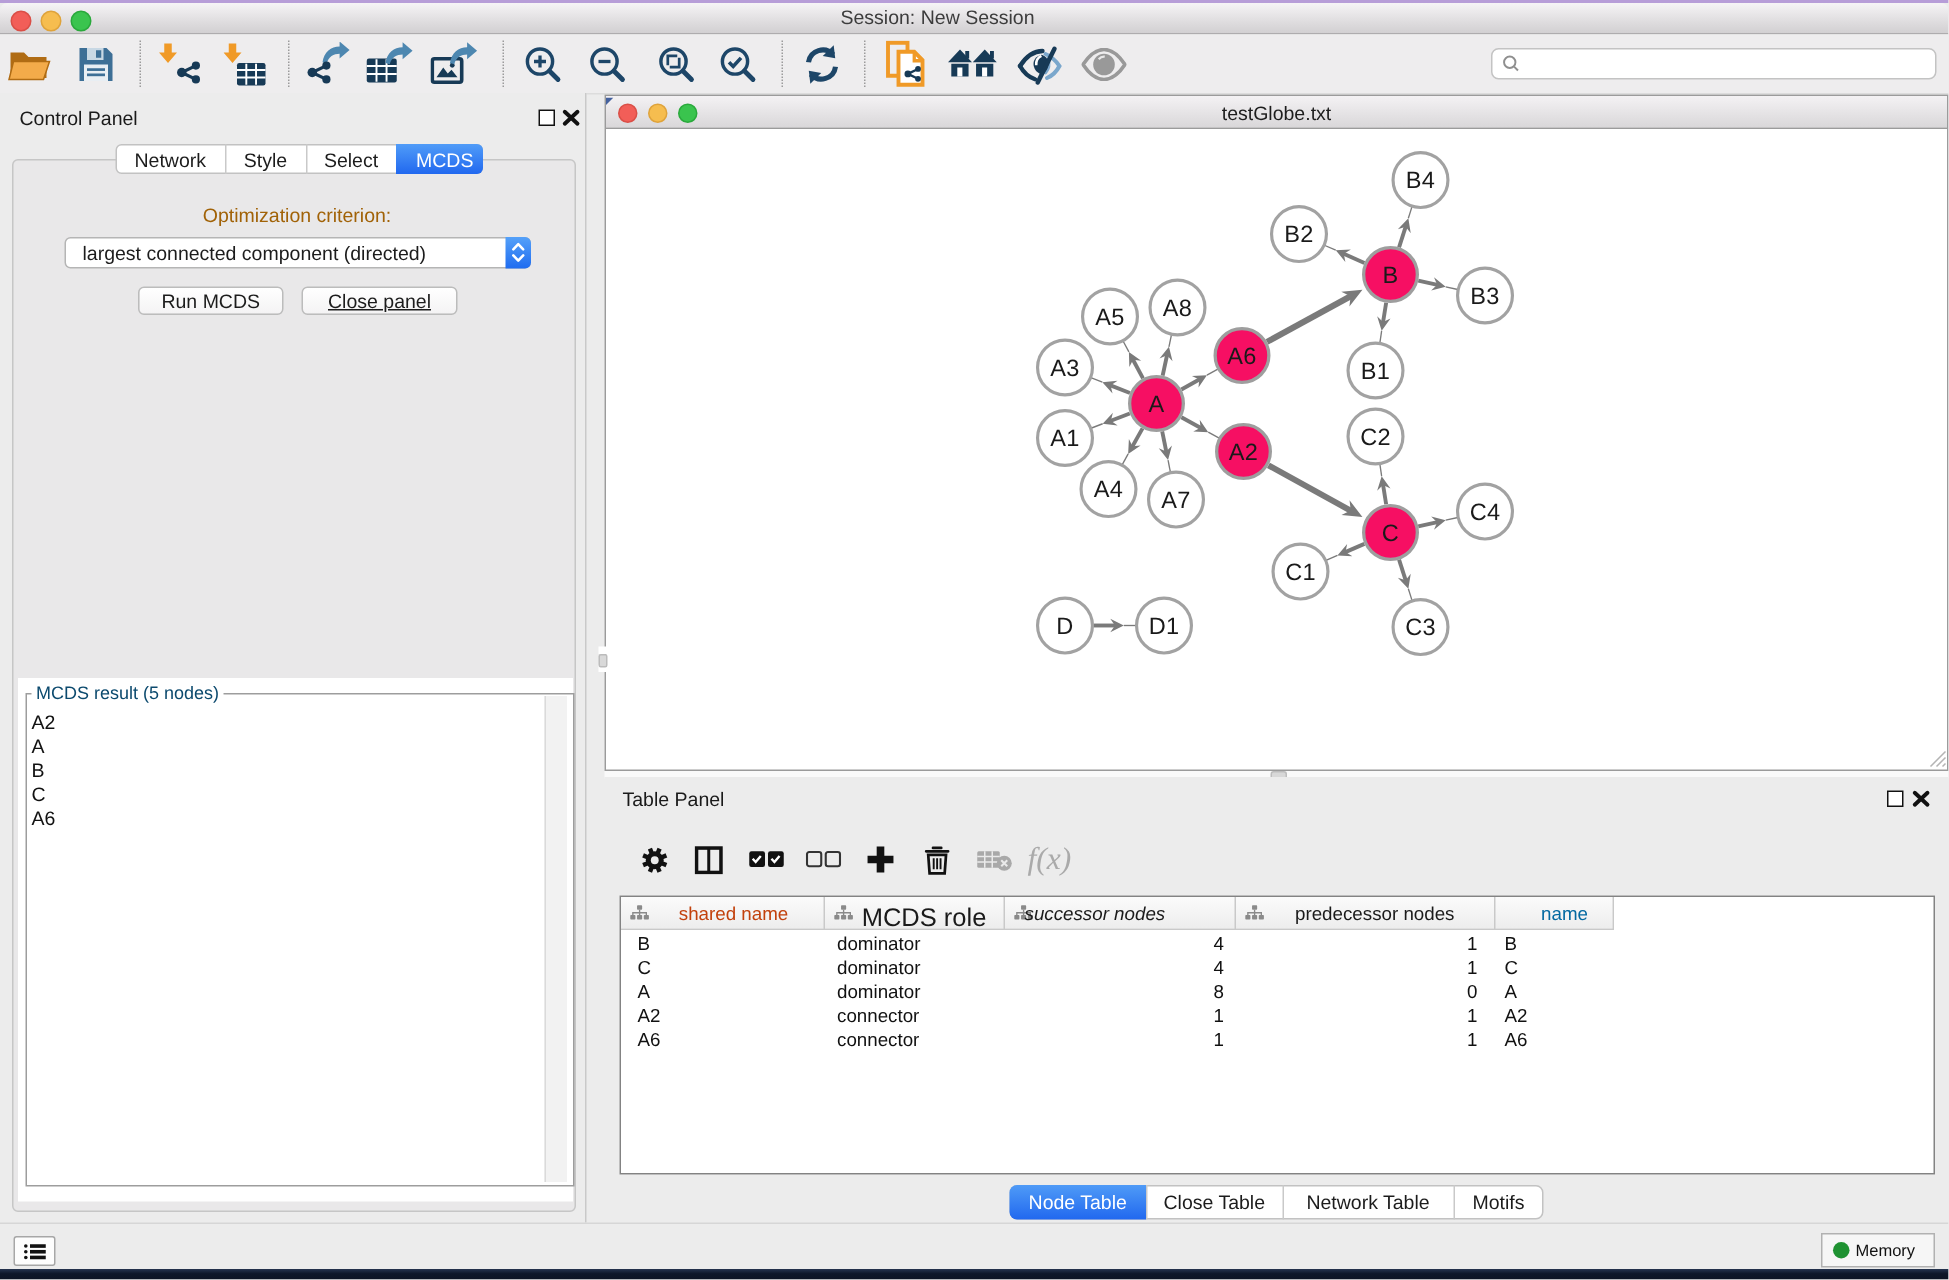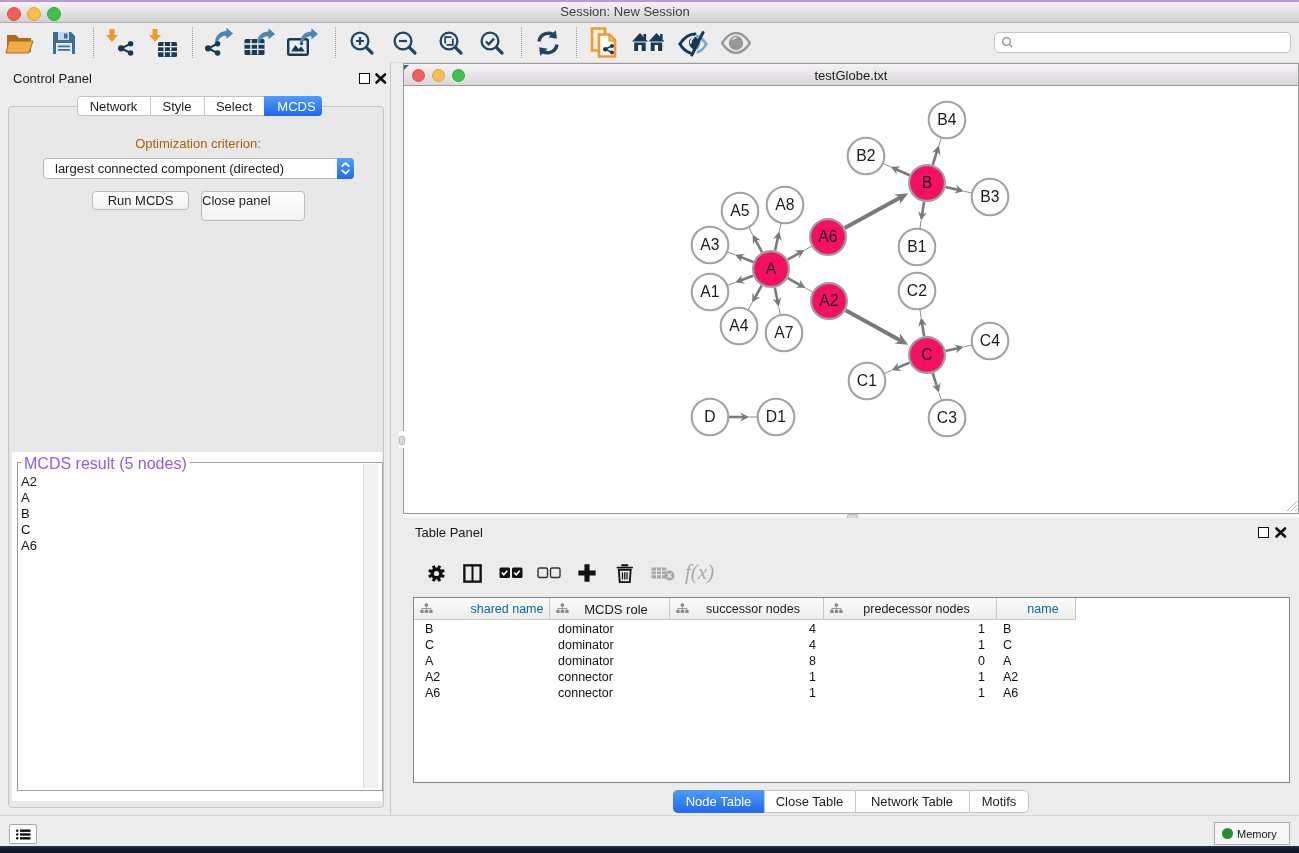--- a/index.html
+++ b/index.html
@@ -178,25 +178,25 @@
 <div class="abs" style="left:8px;top:136px;width:380px;text-align:center;font-size:13px;color:#a16207;">Optimization criterion:</div>
 <div class="abs" style="left:43px;top:158px;width:311px;height:21px;background:#fff;border:1px solid #b5b5b5;border-radius:4px;box-sizing:border-box;"></div>
 <div class="abs" style="left:55px;top:161px;font-size:13px;color:#1c1c1c;">largest connected component (directed)</div>
 <div class="abs" style="left:337px;top:158px;width:17px;height:21px;background:linear-gradient(#55a1f9,#1f6cf0);border-radius:0 4px 4px 0;box-sizing:border-box;"></div>
 <svg class="abs" style="left:339px;top:161px" width="13" height="15">
     <path d="M3.2,5.2 L6.5,1.8 L9.8,5.2" fill="none" stroke="#fff" stroke-width="1.7" stroke-linecap="round" stroke-linejoin="round"></path>
     <path d="M3.2,9.3 L6.5,12.7 L9.8,9.3" fill="none" stroke="#fff" stroke-width="1.7" stroke-linecap="round" stroke-linejoin="round"></path>
   </svg>
 
 <div class="abs" style="left:92px;top:191px;width:97px;height:19px;background:linear-gradient(#fff,#f4f3f4);border:1px solid #bcbcbc;border-radius:4px;box-sizing:border-box;text-align:center;font-size:13px;line-height:17px;color:#1c1c1c;">Run MCDS</div>
-<div class="abs" style="left:201px;top:191px;width:104px;height:30px;background:linear-gradient(#fff,#f4f3f4);border:1px solid #bcbcbc;border-radius:4px;box-sizing:border-box;font-size:13px;line-height:17px;color:#1c1c1c;">Close panel</div>
+<div class="abs" style="left:201px;top:191px;width:104px;height:19px;background:linear-gradient(#fff,#f4f3f4);border:1px solid #bcbcbc;border-radius:4px;box-sizing:border-box;text-align:center;font-size:13px;line-height:17px;color:#1c1c1c;text-decoration:underline;">Close panel</div>
 
 <div class="abs" style="left:12px;top:452px;width:370px;height:349px;background:#fff;"></div>
 <div class="abs" style="left:17px;top:462px;width:364px;height:327px;border:1px solid #9d9d9d;"></div>
-<div class="abs" style="left:21px;top:455px;background:#fff;padding:0 3px;font-size:16px;color:#8b5cf6;">MCDS result (5 nodes)</div>
+<div class="abs" style="left:21px;top:455px;background:#fff;padding:0 3px;font-size:12px;color:#0c4a6e;">MCDS result (5 nodes)</div>
 <div class="abs" style="left:363px;top:464px;width:14px;height:324px;background:#f2f2f2;border-left:1px solid #dadada;"></div>
 <div class="abs" style="left:21px;top:474px;font-size:13px;line-height:16.1px;color:#111;">A2<br>A<br>B<br>C<br>A6</div>
 
 <div class="abs" style="left:403px;top:63px;width:896px;height:451px;background:#fff;border:1px solid #9b9b9b;box-sizing:border-box;"></div>
 <div class="abs" style="left:404px;top:64px;width:894px;height:21px;background:linear-gradient(#f4f2f4,#d9d7d9);border-bottom:1px solid #9b9b9b;"></div>
 <div class="abs" style="left:412px;top:69px;width:11px;height:11px;border-radius:50%;background:#f25e58;border:0.5px solid #da4f47;"></div>
 <div class="abs" style="left:432px;top:69px;width:11px;height:11px;border-radius:50%;background:#f6bd4f;border:0.5px solid #dfa33b;"></div>
 <div class="abs" style="left:452px;top:69px;width:11px;height:11px;border-radius:50%;background:#3ac44e;border:0.5px solid #2aa93c;"></div>
 <div class="abs" style="left:404px;top:68px;width:894px;height:14px;text-align:center;font-size:13px;color:#1d1d1d;">testGlobe.txt</div>
 <svg class="abs" style="left:403.5px;top:64.5px" width="5" height="5">
@@ -370,43 +370,43 @@
 <div class="abs" style="left:414px;top:598px;width:662px;height:22px;background:linear-gradient(#fbfbfb,#ededed);border-right:1px solid #c9c9c9;border-bottom:1px solid #c9c9c9;box-sizing:border-box;"></div>
 <svg class="abs" style="left:420px;top:603px" width="13" height="11" viewBox="0 0 13 11">
     <g fill="#8a8a8a">
       <rect x="4.7" y="0.5" width="3.4" height="3" rx="0.5"></rect>
       <rect x="0.2" y="7" width="3.4" height="3" rx="0.5"></rect>
       <rect x="4.7" y="7" width="3.4" height="3" rx="0.5"></rect>
       <rect x="9.2" y="7" width="3.4" height="3" rx="0.5"></rect>
       <path d="M6.4,3.5 v2 M1.9,7 v-1.5 h9 V7 M6.4,5.5 v1.5" stroke="#8a8a8a" stroke-width="0.9" fill="none"></path>
     </g>
   </svg>
-<div class="abs" style="left:428px;top:602px;width:122px;text-align:center;font-size:12.5px;color:#0369a1;padding-left:18px;">shared name</div>
+<div class="abs" style="left:428px;top:602px;width:122px;text-align:center;font-size:12.5px;color:#c2410c;">shared name</div>
 <div class="abs" style="left:549px;top:598px;width:1px;height:22px;background:#c9c9c9;"></div>
 <svg class="abs" style="left:556px;top:603px" width="13" height="11" viewBox="0 0 13 11">
     <g fill="#8a8a8a">
       <rect x="4.7" y="0.5" width="3.4" height="3" rx="0.5"></rect>
       <rect x="0.2" y="7" width="3.4" height="3" rx="0.5"></rect>
       <rect x="4.7" y="7" width="3.4" height="3" rx="0.5"></rect>
       <rect x="9.2" y="7" width="3.4" height="3" rx="0.5"></rect>
       <path d="M6.4,3.5 v2 M1.9,7 v-1.5 h9 V7 M6.4,5.5 v1.5" stroke="#8a8a8a" stroke-width="0.9" fill="none"></path>
     </g>
   </svg>
-<div class="abs" style="left:563px;top:602px;width:106px;text-align:center;font-size:13px;color:#1a1a1a;">MCDS role</div>
+<div class="abs" style="left:563px;top:602px;width:106px;text-align:center;font-size:17px;color:#1a1a1a;">MCDS role</div>
 <div class="abs" style="left:669px;top:598px;width:1px;height:22px;background:#c9c9c9;"></div>
 <svg class="abs" style="left:676px;top:603px" width="13" height="11" viewBox="0 0 13 11">
     <g fill="#8a8a8a">
       <rect x="4.7" y="0.5" width="3.4" height="3" rx="0.5"></rect>
       <rect x="0.2" y="7" width="3.4" height="3" rx="0.5"></rect>
       <rect x="4.7" y="7" width="3.4" height="3" rx="0.5"></rect>
       <rect x="9.2" y="7" width="3.4" height="3" rx="0.5"></rect>
       <path d="M6.4,3.5 v2 M1.9,7 v-1.5 h9 V7 M6.4,5.5 v1.5" stroke="#8a8a8a" stroke-width="0.9" fill="none"></path>
     </g>
   </svg>
-<div class="abs" style="left:683px;top:602px;width:140px;text-align:center;font-size:12.5px;color:#1a1a1a;">successor nodes</div>
+<div class="abs" style="left:683px;top:602px;width:140px;text-align:left;font-size:12.5px;color:#1a1a1a;font-style:italic;">successor nodes</div>
 <div class="abs" style="left:823px;top:598px;width:1px;height:22px;background:#c9c9c9;"></div>
 <svg class="abs" style="left:830px;top:603px" width="13" height="11" viewBox="0 0 13 11">
     <g fill="#8a8a8a">
       <rect x="4.7" y="0.5" width="3.4" height="3" rx="0.5"></rect>
       <rect x="0.2" y="7" width="3.4" height="3" rx="0.5"></rect>
       <rect x="4.7" y="7" width="3.4" height="3" rx="0.5"></rect>
       <rect x="9.2" y="7" width="3.4" height="3" rx="0.5"></rect>
       <path d="M6.4,3.5 v2 M1.9,7 v-1.5 h9 V7 M6.4,5.5 v1.5" stroke="#8a8a8a" stroke-width="0.9" fill="none"></path>
     </g>
   </svg>

